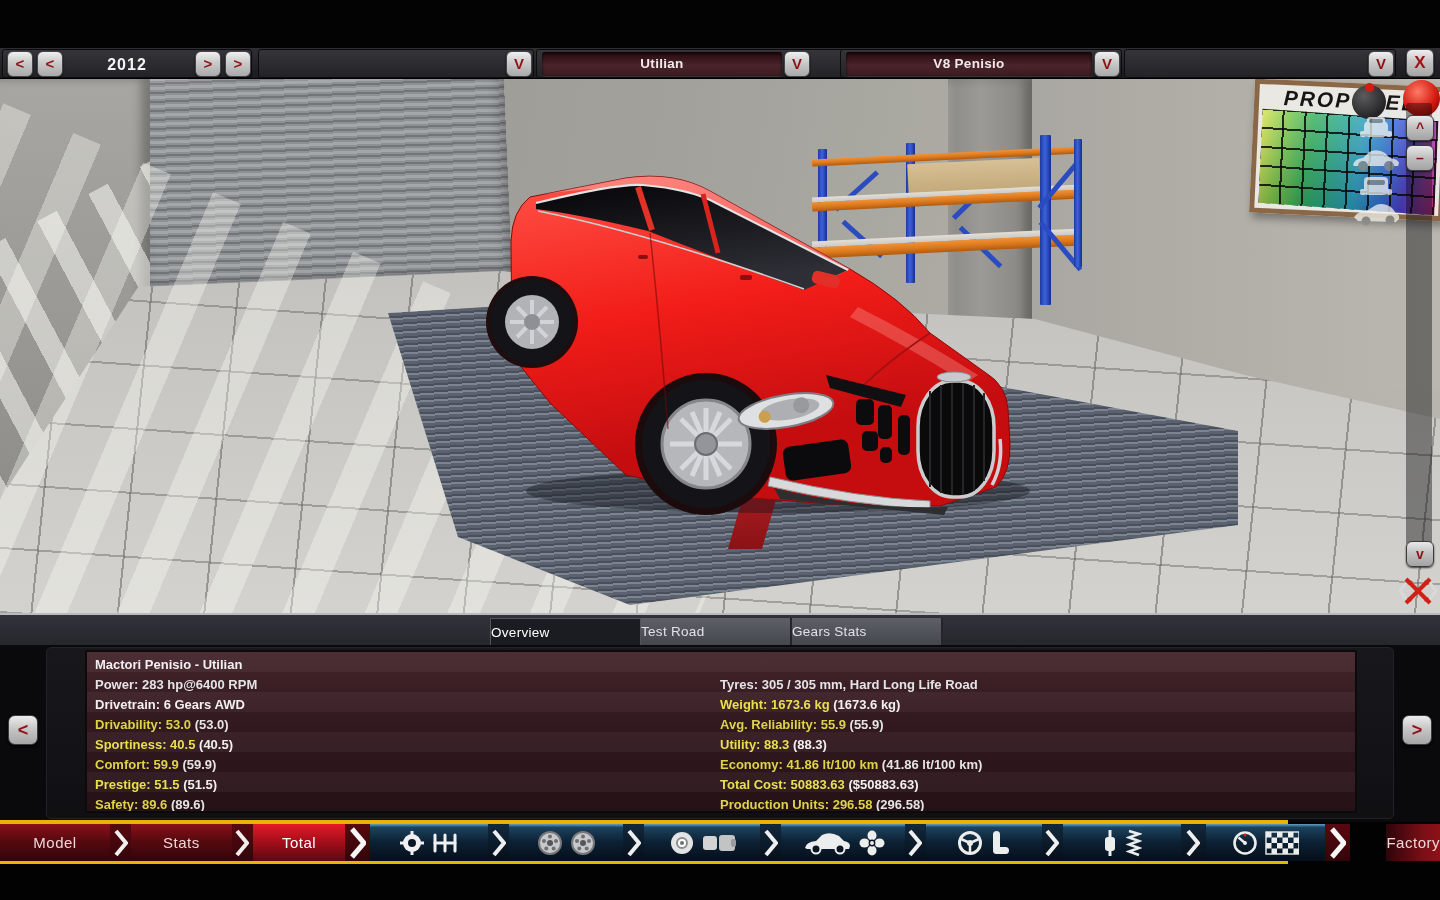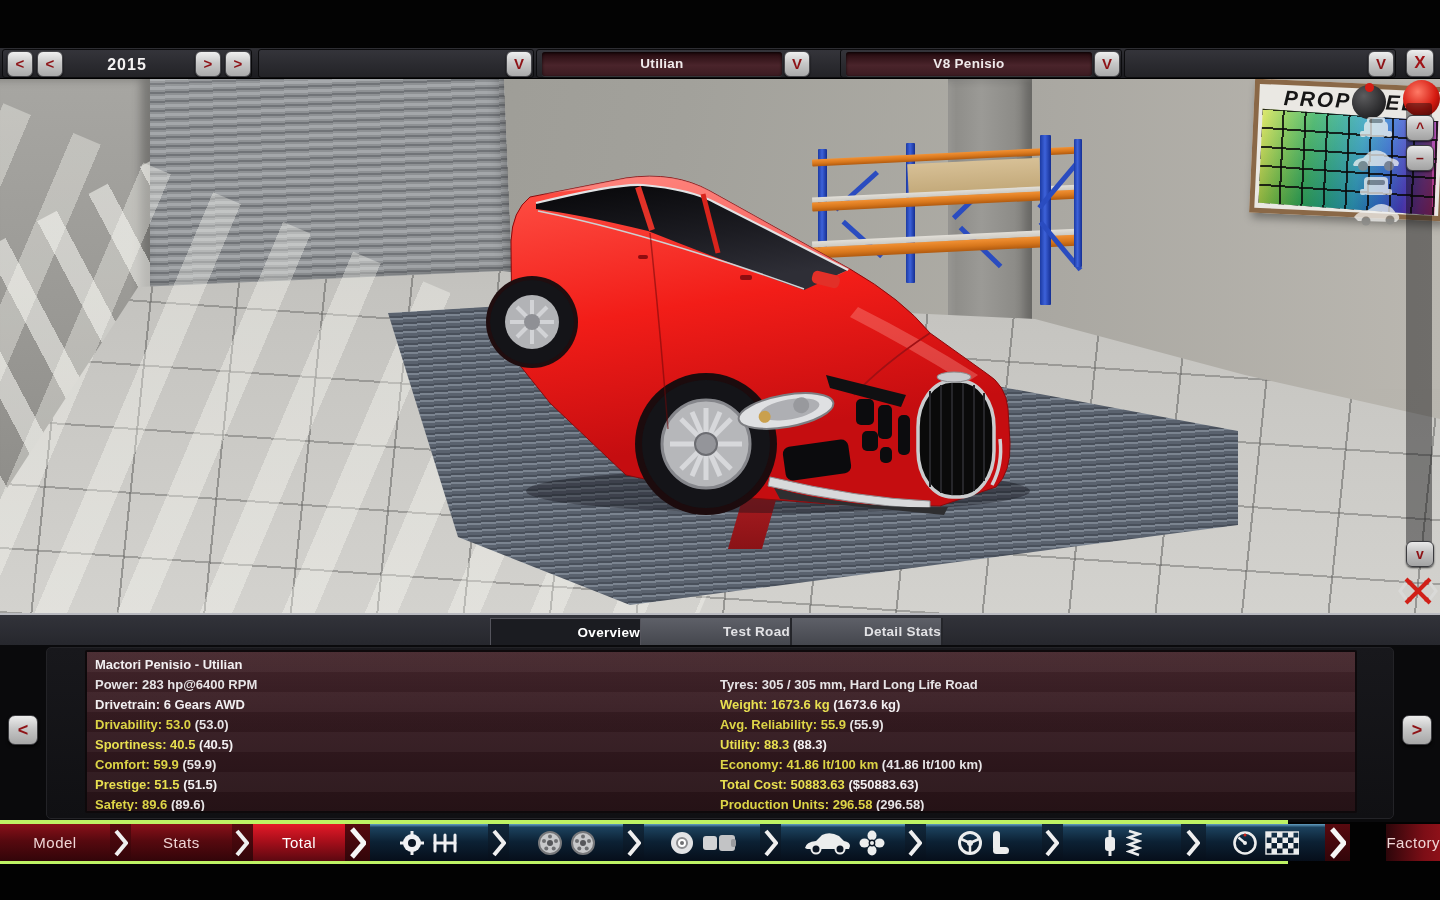--- a/index.html
+++ b/index.html
@@ -72,21 +72,21 @@
   #sphere-dark { position:absolute; left:1352px; top:6px; width:34px; height:34px; border-radius:50%;
              background:radial-gradient(circle at 35% 32%,#5c5c5e,#232325 72%); }
   #sphere-dark:after { content:""; position:absolute; left:13px; top:-2px; width:9px; height:9px; border-radius:50%; background:#d41c14; }
   #sphere-red { position:absolute; left:1403px; top:1px; width:37px; height:37px; border-radius:50%;
              background:radial-gradient(circle at 40% 32%,#ff7a66,#d41a10 55%,#6e0400 95%); }
   #gizmo { position:absolute; left:1398px; top:492px; width:40px; height:40px; }
 
   
   #tabbar { position:absolute; left:0; top:613px; width:1440px; height:32px; background:linear-gradient(180deg,#32333a,#26272d); border-top:2px solid #b9bac0; }
   #tabs { position:absolute; left:490px; top:3px; display:flex; }
-  .tab { width:151px; height:27px; text-align:right; line-height:27px; font-size:13.5px; font-weight:bold; color:#e2e2e5;
+  .tab { width:151px; height:27px; text-align:left; line-height:27px; font-size:13.5px; font-weight:normal; color:#e2e2e5;
          background:linear-gradient(180deg,#5e6068,#45474e); border-right:2px solid #24252a; cursor:pointer; letter-spacing:.3px; }
   .tab.active { background:#1b1c21; color:#ffffff; border:1px solid #54545c; border-bottom:none; }
 
   
   #statsarea { position:absolute; left:0; top:645px; width:1440px; height:177px; background:#0a0a0c; }
   #statsframe { position:absolute; left:46px; top:2px; width:1348px; height:172px; background:linear-gradient(180deg,#18181c,#101013); border:1px solid #232327; border-radius:5px; }
   #maroon { position:absolute; left:85px; top:5px; width:1272px; height:163px; border:2px solid #0e090b; border-radius:2px;
             background:linear-gradient(180deg,#45272d 0%,#341a20 45%,#271317 100%); overflow:hidden; }
   #maroon:after { content:""; position:absolute; inset:0; pointer-events:none;
             background:repeating-linear-gradient(180deg,rgba(255,255,255,.035) 0 20px,rgba(0,0,0,.05) 20px 40px); }
@@ -94,21 +94,21 @@
   #statcol-left { left:8px; }
   #statcol-right { left:633px; }
   .srow { height:20px; line-height:20px; font-size:13px; font-weight:bold; white-space:pre; }
   .srow .hl { color:#e8df4a; }
   .srow .rest { color:#f2eff1; }
   .navarrow { position:absolute; top:70px; width:30px; height:30px; border-radius:7px; border:1px solid #3c3c40;
               background:linear-gradient(180deg,#ededed,#c6c6c6 45%,#a6a6a6); color:#8e1216; font-weight:bold; font-size:18px;
               text-align:center; line-height:28px; box-shadow:0 2px 3px rgba(0,0,0,.8); cursor:pointer; }
 
   
-  #navbar { position:absolute; left:0; top:820px; width:1288px; height:44px; background:#bef264; }
+  #navbar { position:absolute; left:0; top:820px; width:1288px; height:44px; background:#eab308; }
   #navrow { position:absolute; left:0; top:4px; width:1440px; height:37px; display:flex; align-items:stretch; }
   .seg { display:flex; align-items:center; justify-content:center; gap:7px; color:#f0d6d6; font-size:15px; letter-spacing:.5px; cursor:pointer; }
   .seg-red { background:linear-gradient(180deg,#8a1119 0%,#57090f 45%,#320509 100%); }
   .seg-red-active { background:linear-gradient(180deg,#e41a28 0%,#a90f1b 45%,#5c0810 100%); color:#fff; }
   .seg-factory { background:linear-gradient(90deg,#2c060a 0%,#7c0e16 70%,#8e1119 100%);margin-left:36px; }
   .seg-blue { background:linear-gradient(180deg,#64a0c4 0%,#1c425e 9%,#0c2134 48%,#060e1a 100%); }
   .chev { display:flex; align-items:center; justify-content:center; background:#000; }
   .chev.on-red { background:linear-gradient(180deg,#57090f,#320509); }
   .chev.on-blue { background:linear-gradient(180deg,#12293c,#060e1a); }
 
@@ -118,21 +118,21 @@
 <body>
 
 <div id="stage">
 
   <div id="topblack"></div>
 
   <div id="toolbar">
     <div class="tgroup" style="left:2px;width:250px;">
       <div class="mbtn" style="left:4px;">&lt;</div>
       <div class="mbtn" style="left:34px;">&lt;</div>
-      <div id="yearlabel">2015</div>
+      <div id="yearlabel">2012</div>
       <div class="mbtn" style="left:192px;">&gt;</div>
       <div class="mbtn" style="left:222px;">&gt;</div>
     </div>
     <div class="tgroup" style="left:258px;width:276px;">
       <div class="mbtn" style="left:247px;">V</div>
     </div>
     <div class="tgroup" style="left:536px;width:312px;">
       <div class="ddfield" style="left:5px;width:240px;">Utilian</div>
       <div class="mbtn" style="left:247px;">V</div>
     </div>
@@ -322,21 +322,21 @@
             <polygon points="8,32 10,26 14,30"></polygon>
           </g>
       </svg>
     </div>
   </div>
 
   <div id="tabbar">
     <div id="tabs">
       <div class="tab active">Overview</div>
       <div class="tab">Test Road</div>
-      <div class="tab">Detail Stats</div>
+      <div class="tab">Gears Stats</div>
     </div>
   </div>
 
   <div id="statsarea">
     <div id="statsframe"></div>
     <div id="maroon">
       <div class="statcol" id="statcol-left">
         <div class="srow"><span class="hl"></span><span class="rest">Mactori Penisio - Utilian</span></div>
         <div class="srow"><span class="hl"></span><span class="rest">Power: 283 hp@6400 RPM</span></div>
         <div class="srow"><span class="hl"></span><span class="rest">Drivetrain: 6 Gears AWD</span></div>

